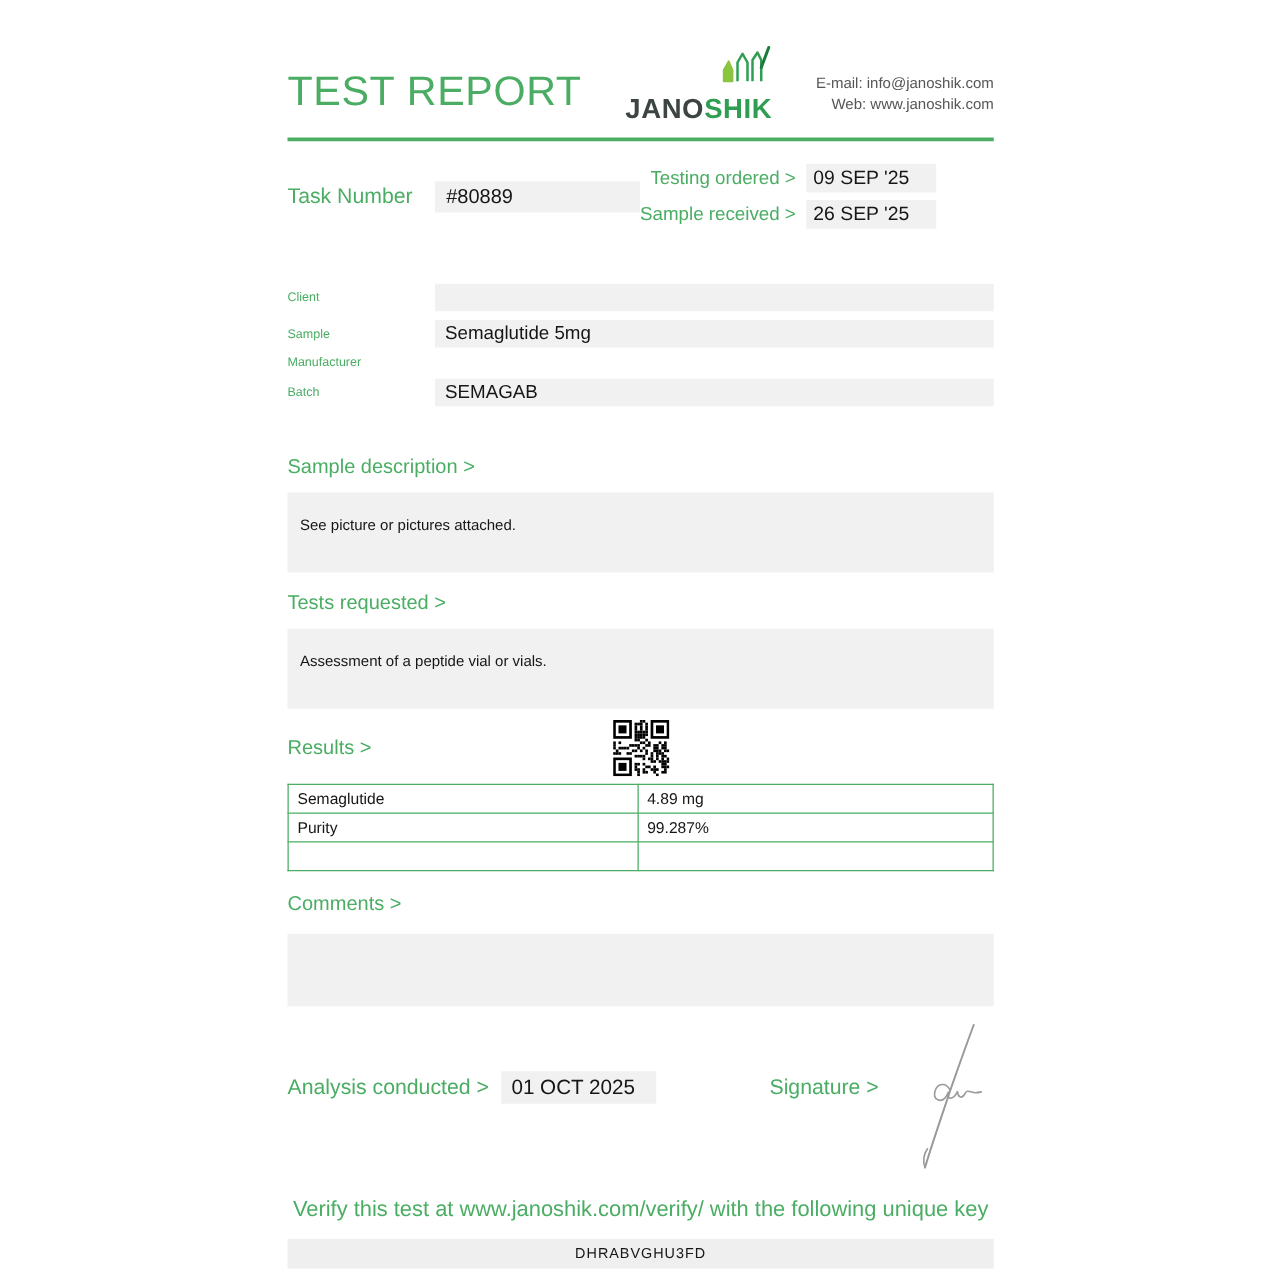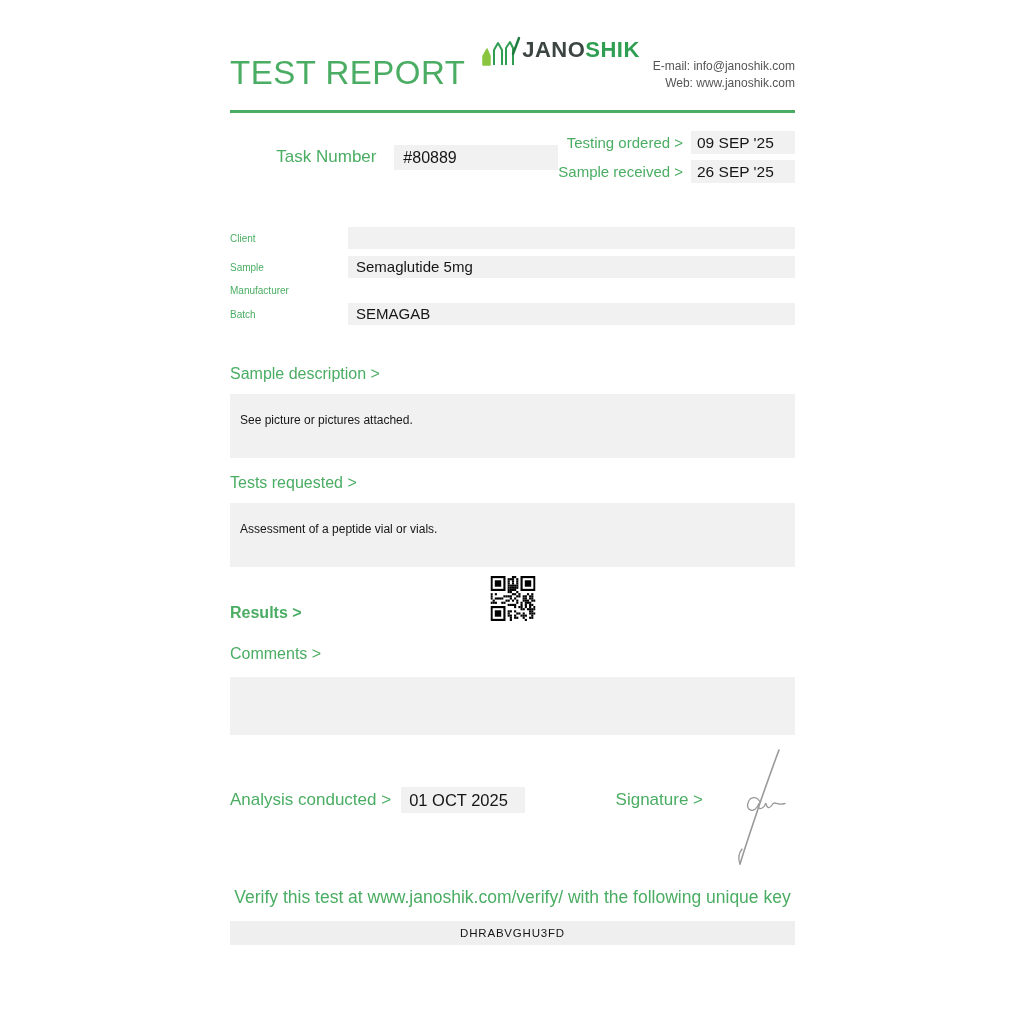--- a/index.html
+++ b/index.html
@@ -15,27 +15,27 @@
   body{
     width:1024px;height:1024px;background:#ffffff;
     font-family:"Liberation Sans",sans-serif;color:var(--ink);
     position:relative;overflow:hidden;
   }
   .page{position:absolute;left:230px;top:0;width:565px;}
 
   
   .header{display:flex;justify-content:space-between;height:113px;border-bottom:3px solid var(--green);}
   .report-title{font-size:33px;font-weight:500;color:var(--green);margin-top:54px;letter-spacing:.5px;white-space:nowrap;}
-  .logo{display:flex;flex-direction:row;align-items:flex-start;margin-top:36px;}
+  .logo{display:flex;flex-direction:column;align-items:flex-end;margin-top:36px;}
   .logo-wordmark{font-size:22px;font-weight:700;letter-spacing:.5px;color:var(--logo-dark);margin-top:1px;}
   .logo-wordmark .shik{color:var(--logo-green);}
   .contact{margin-top:58px;font-size:12px;color:#555;text-align:right;line-height:17px;white-space:nowrap;}
 
   
-  .task-section{display:flex;justify-content:flex-end;margin-top:18px;}
+  .task-section{display:flex;justify-content:flex-start;margin-top:18px;}
   .task-left{display:flex;align-items:center;}
   .task-label{color:var(--green);font-size:17px;width:118px;flex-shrink:0;}
   .task-box{background:var(--box);width:164px;height:25px;line-height:25px;padding-left:9px;font-size:16px;}
   .dates{display:flex;flex-direction:column;gap:6px;}
   .date-row{display:flex;align-items:center;justify-content:flex-end;}
   .date-label{color:var(--green);font-size:15px;margin-right:8px;white-space:nowrap;}
   .date-box{background:var(--box);width:104px;height:23px;line-height:23px;padding-left:6px;font-size:15.5px;white-space:nowrap;}
 
   
   .info-section{margin-top:44px;}
@@ -44,21 +44,21 @@
   .info-box{flex:1;background:var(--box);height:22px;line-height:22px;padding-left:8px;font-size:15px;}
 
   
   .section-heading{color:var(--green);font-size:16px;}
   .desc-heading{margin-top:40px;}
   .text-box{margin-top:11px;background:var(--box);height:64px;font-size:12px;padding:19px 10px;}
   .tests-heading{margin-top:16px;}
 
   
   .results-band{position:relative;margin-top:12px;height:48px;}
-  .results-heading{position:absolute;left:0;bottom:5px;font-weight:bold;}
+  .results-heading{position:absolute;left:0;bottom:19px;}
   .qr{position:absolute;left:50%;transform:translateX(-50%);top:-3px;}
   .qr svg{display:block;fill:#000;}
   .results-table{width:100%;border-collapse:collapse;}
   .results-table td{border:1.5px solid var(--green);height:23px;font-size:12.5px;padding:0 0 0 7px;}
   .results-table td.name-col{width:49.6%;}
 
   
   .comments-heading{margin-top:18px;}
   .comments-box{margin-top:14px;background:var(--box);height:58px;font-size:12px;padding:8px 10px;}
 
@@ -270,20 +270,36 @@
           <rect x="4" y="4" width="6" height="6"></rect>
           <rect x="28" y="0" width="14" height="14"></rect>
           <rect x="30" y="2" width="10" height="10" fill="#fff"></rect>
           <rect x="32" y="4" width="6" height="6"></rect>
           <rect x="0" y="28" width="14" height="14"></rect>
           <rect x="2" y="30" width="10" height="10" fill="#fff"></rect>
           <rect x="4" y="32" width="6" height="6"></rect>
         </svg>
       </div>
   </div>
+  <table class="results-table">
+    <tbody>
+        <tr>
+      <td class="name-col">Semaglutide</td>
+      <td>4.89 mg</td>
+    </tr>
+    <tr>
+      <td class="name-col">Purity</td>
+      <td>99.287%</td>
+    </tr>
+    <tr>
+      <td class="name-col"></td>
+      <td></td>
+    </tr>
+  </tbody>
+    </table>
 
   <div class="section-heading comments-heading">Comments &gt;</div>
   <div class="comments-box"></div>
 
   <div class="footer-row">
     <div class="analysis-label">Analysis conducted &gt;</div>
     <div class="analysis-box">01 OCT 2025</div>
     <div class="signature-label">Signature &gt;</div>
     <div class="signature">
       <svg width="78" height="122" viewBox="0 0 78 122" fill="none">

